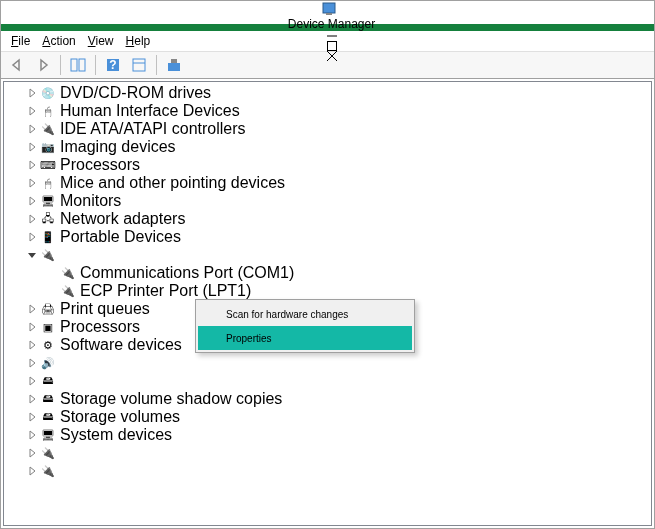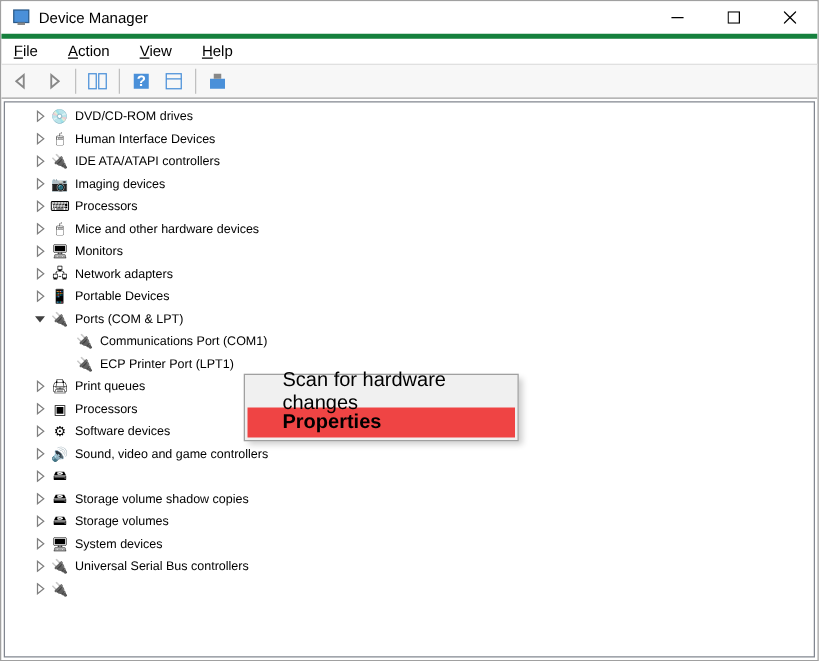--- a/index.html
+++ b/index.html
@@ -1,40 +1,40 @@
 <!DOCTYPE html>
 <html><head>
   <meta charset="utf-8">
   <style>
     * { box-sizing: border-box; margin: 0; padding: 0; font-family: "Segoe UI", Tahoma, sans-serif; font-size: 12px; }
     body { background: #fff; width: 655px; height: 529px; overflow: hidden; border: 1px solid #a0a0a0; }
-    .titlebar { height: 30px; display: flex; align-items: center; padding-left: 8px; background: #fff; border-bottom: 4px solid #15803d; }
+    .titlebar { height: 30px; display: flex; align-items: center; padding-left: 8px; background: #fff; border-bottom: 7px solid #15803d; flex-direction: column; }
     .titlebar .icon { width: 16px; height: 16px; margin-right: 6px; }
     .titlebar .title { flex: 1; font-size: 12px; }
     .winbtn { width: 45px; height: 29px; display: flex; align-items: center; justify-content: center; }
-    .menubar { height: 20px; display: flex; align-items: center; padding: 0 4px; gap: 12px; }
+    .menubar { height: 20px; display: flex; align-items: center; padding: 0 4px; gap: 0; }
     .menubar .menuitem { padding: 1px 6px; font-size: 12px; }
     .menubar .menuitem .accel { text-decoration: underline; }
     .toolbar { height: 28px; border-top: 1px solid #e0e0e0; border-bottom: 1px solid #a0a0a0; display: flex; align-items: center; padding: 0 4px; gap: 2px; background: #f7f7f7; }
     .tbtn { width: 24px; height: 22px; display: flex; align-items: center; justify-content: center; border: 1px solid transparent; }
     .tsep { width: 1px; height: 20px; background: #c0c0c0; margin: 0 3px; }
     .content { position: relative; height: calc(529px - 30px - 20px - 28px - 2px); padding: 2px; }
     .tree-wrap { width: 100%; height: 100%; border: 1px solid #828790; position: relative; overflow: hidden; }
     .tree { padding: 2px 0; overflow-y: scroll; height: 100%; }
     .tree::-webkit-scrollbar { width: 17px; }
     .tree::-webkit-scrollbar-track { background: #f0f0f0; }
     .tree::-webkit-scrollbar-thumb { background: #c0c0c0; border: 1px solid #a0a0a0; }
     .node { display: flex; align-items: center; height: 18px; white-space: nowrap; }
     .expander { width: 16px; height: 16px; display: flex; align-items: center; justify-content: center; cursor: pointer; }
     .indent { display: inline-block; }
     .devicon { width: 16px; height: 16px; margin-right: 4px; display: inline-flex; align-items: center; justify-content: center; }
-    .label { font-size: 10px; }
+    .label { font-size: 16px; }
     .ctxmenu { position: absolute; background: #f0f0f0; border: 1px solid #a0a0a0; box-shadow: 3px 3px 5px rgba(0,0,0,0.2); width: 220px; z-index: 10; padding: 2px; }
-    .ctxitem { height: 24px; display: flex; align-items: center; padding-left: 28px; font-size: 16px; }
-    .ctxitem.highlight { background: #ef4444; font-weight: bold; }
+    .ctxitem { height: 24px; display: flex; align-items: center; padding-left: 28px; font-size: 10px; }
+    .ctxitem.highlight { background: #14b8a6; font-weight: normal; }
   </style>
 </head>
 <body>
 
 <div class="titlebar">
   <span class="icon">
     <svg width="16" height="16">
         <rect x="2" y="2" width="12" height="10" fill="#4a90d9" stroke="#2a5a8a"></rect>
         <rect x="5" y="12" width="6" height="2" fill="#888"></rect>
       </svg>
@@ -159,21 +159,21 @@
           <span class="label">Processors</span>
         </div>
         <div class="node">
           <span class="indent" style="width: 20px;"></span>
           <span class="expander">
             <svg width="10" height="10">
               <path d="M3 1 L8 5 L3 9 Z" fill="none" stroke="#808080"></path>
             </svg>
           </span>
           <span class="devicon" style="font-size: 11px;">🖱</span>
-          <span class="label">Mice and other hardware devices</span>
+          <span class="label">Mice and other pointing devices</span>
         </div>
         <div class="node">
           <span class="indent" style="width: 20px;"></span>
           <span class="expander">
             <svg width="10" height="10">
               <path d="M3 1 L8 5 L3 9 Z" fill="none" stroke="#808080"></path>
             </svg>
           </span>
           <span class="devicon" style="font-size: 11px;">🖥</span>
           <span class="label">Monitors</span>
@@ -199,21 +199,20 @@
           <span class="label">Portable Devices</span>
         </div>
         <div class="node">
           <span class="indent" style="width: 20px;"></span>
           <span class="expander">
             <svg width="10" height="10">
               <path d="M1 3 L9 3 L5 8 Z" fill="#404040"></path>
             </svg>
           </span>
           <span class="devicon" style="font-size: 11px;">🔌</span>
-          <span class="label">Ports (COM &amp; LPT)</span>
         </div>
         <div class="node">
           <span class="indent" style="width: 40px;"></span>
           <span class="expander"></span>
           <span class="devicon" style="font-size: 11px;">🔌</span>
           <span class="label">Communications Port (COM1)</span>
         </div>
         <div class="node">
           <span class="indent" style="width: 40px;"></span>
           <span class="expander"></span>
@@ -251,21 +250,20 @@
           <span class="label">Software devices</span>
         </div>
         <div class="node">
           <span class="indent" style="width: 20px;"></span>
           <span class="expander">
             <svg width="10" height="10">
               <path d="M3 1 L8 5 L3 9 Z" fill="none" stroke="#808080"></path>
             </svg>
           </span>
           <span class="devicon" style="font-size: 11px;">🔊</span>
-          <span class="label">Sound, video and game controllers</span>
         </div>
         <div class="node">
           <span class="indent" style="width: 20px;"></span>
           <span class="expander">
             <svg width="10" height="10">
               <path d="M3 1 L8 5 L3 9 Z" fill="none" stroke="#808080"></path>
             </svg>
           </span>
           <span class="devicon" style="font-size: 11px;">🖴</span>
         </div>
@@ -300,21 +298,20 @@
           <span class="label">System devices</span>
         </div>
         <div class="node">
           <span class="indent" style="width: 20px;"></span>
           <span class="expander">
             <svg width="10" height="10">
               <path d="M3 1 L8 5 L3 9 Z" fill="none" stroke="#808080"></path>
             </svg>
           </span>
           <span class="devicon" style="font-size: 11px;">🔌</span>
-          <span class="label">Universal Serial Bus controllers</span>
         </div>
         <div class="node">
           <span class="indent" style="width: 20px;"></span>
           <span class="expander">
             <svg width="10" height="10">
               <path d="M3 1 L8 5 L3 9 Z" fill="none" stroke="#808080"></path>
             </svg>
           </span>
           <span class="devicon" style="font-size: 11px;">🔌</span>
         </div>

